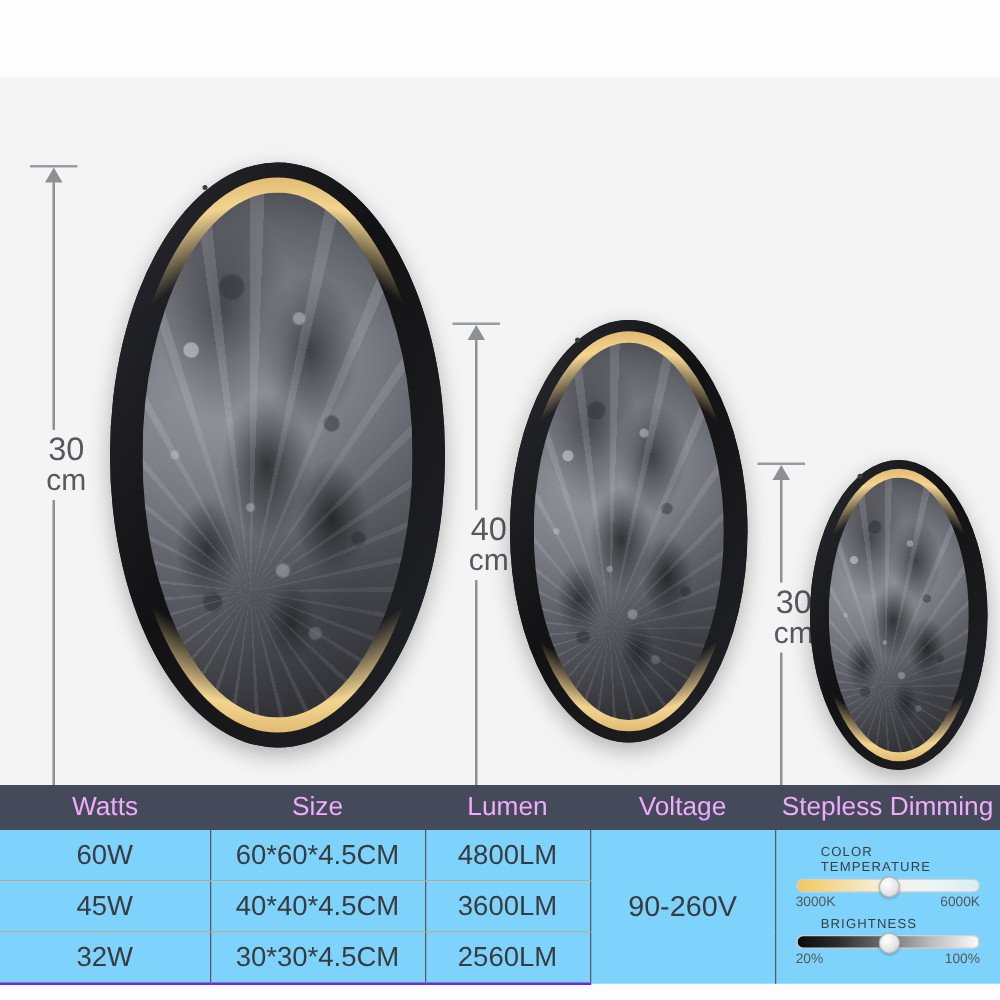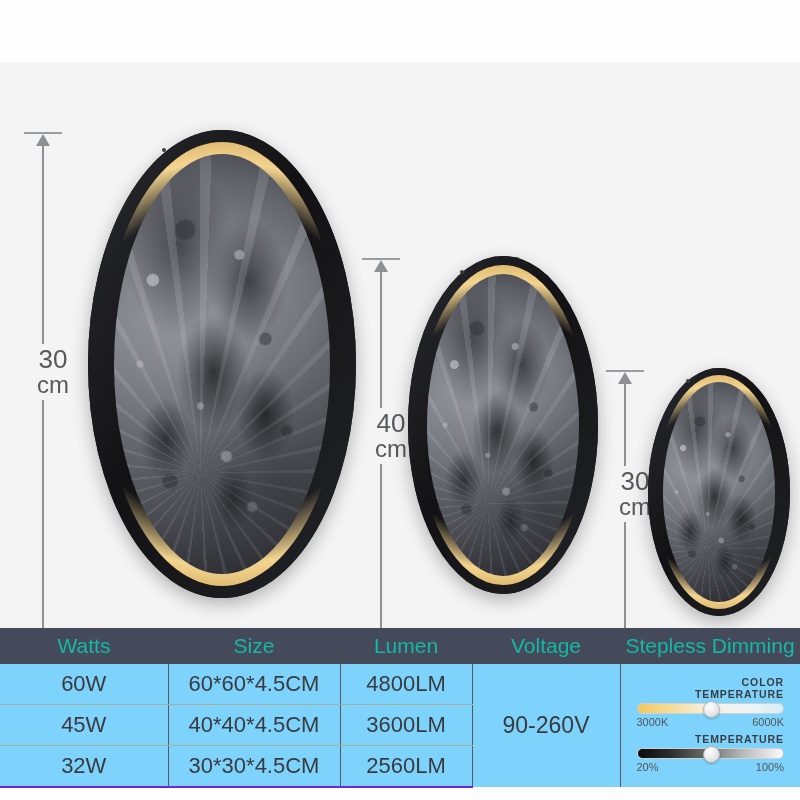--- a/index.html
+++ b/index.html
@@ -209,21 +209,21 @@
     left: 0;
     top: 628px;
     width: 800px;
     height: 150px;
     border-collapse: collapse;
     table-layout: fixed;
     background: #ffffff;
   }
   #spec-table th {
     background: #454a5a;
-    color: #14b8a6;
+    color: #f0abfc;
     font-weight: 400;
     font-size: 21px;
     height: 34px;
     text-align: center;
     border: none;
   }
   #spec-table td {
     font-size: 22px;
     color: #3a3b3f;
     text-align: center;
@@ -251,23 +251,23 @@
     gap: 5px;
     height: 100%;
     padding: 2px 4px 4px 4px;
     box-sizing: border-box;
   }
   .slider-group { width: 100%; }
   .slider-caption {
     font-size: 10.5px;
     letter-spacing: 0.9px;
     color: #3c3d41;
-    text-align: right;
+    text-align: left;
     margin-bottom: 3px;
-    font-weight: 700;
+    font-weight: 400;
     margin-left: 20px;
   }
   .slider-track {
     position: relative;
     height: 11px;
     border-radius: 6px;
     border: 1px solid #cfd0d2;
     box-sizing: border-box;
   }
   .track-ct {
@@ -400,21 +400,21 @@
               <div class="slider-track track-ct">
                 <div class="slider-thumb"></div>
               </div>
               <div class="slider-scale">
                 <span>3000K</span>
                 <span>6000K</span>
               </div>
             </div>
 
             <div class="slider-group">
-              <div class="slider-caption">TEMPERATURE</div>
+              <div class="slider-caption">BRIGHTNESS</div>
               <div class="slider-track track-br">
                 <div class="slider-thumb"></div>
               </div>
               <div class="slider-scale">
                 <span>20%</span>
                 <span>100%</span>
               </div>
             </div>
 
           </div>

